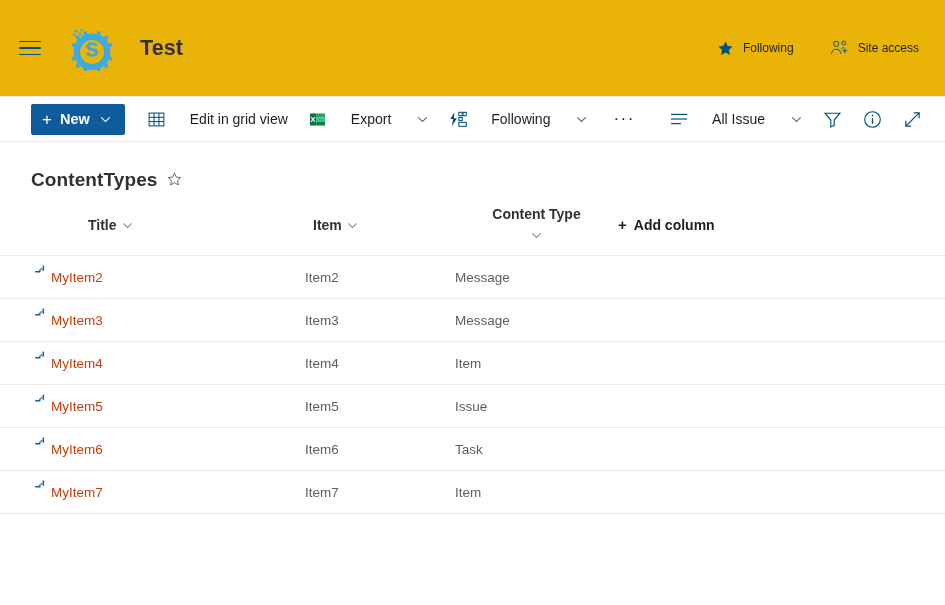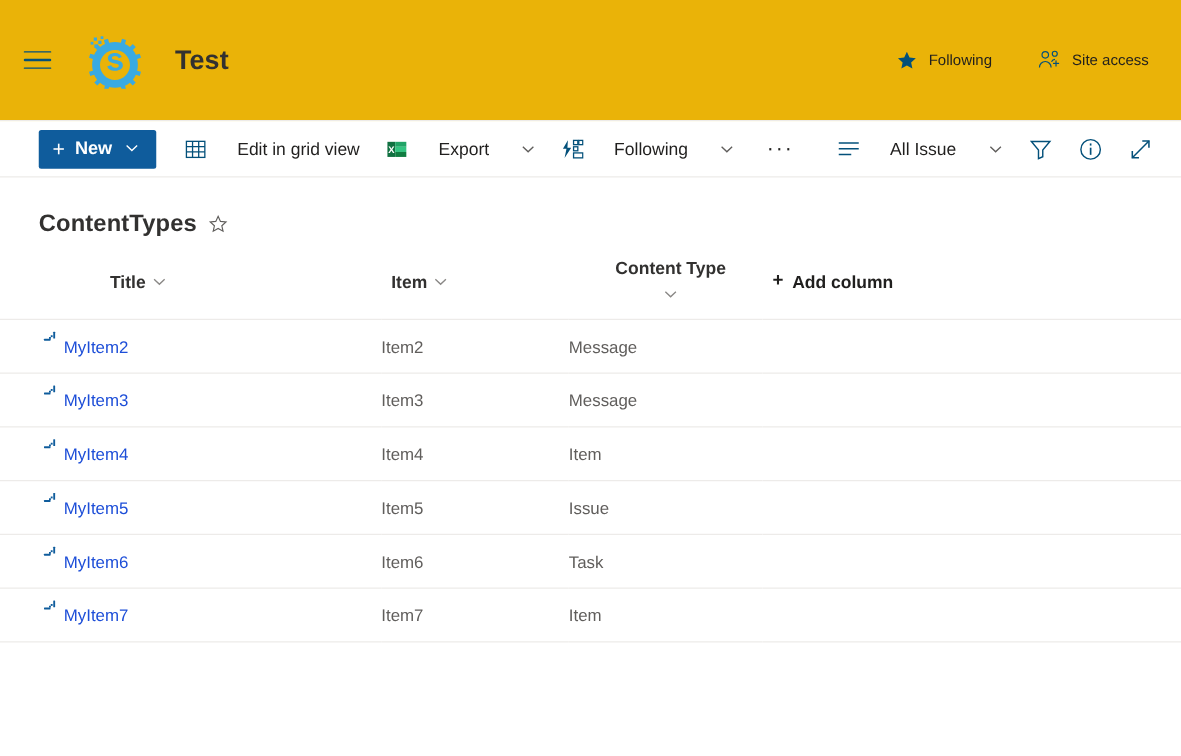--- a/index.html
+++ b/index.html
@@ -173,21 +173,21 @@
     padding-left: 33px;
     position: relative;
   }
   .row-glyph {
     width: 16px; height: 16px;
     flex: 0 0 auto;
     margin-right: 2px;
     position: relative;
     top: -5px;
   }
-  .title-text { color:#1d4ed8; font-size: 13.5px; cursor:pointer; }
+  .title-text { color:#c2410c; font-size: 13.5px; cursor:pointer; }
   .cell-pad-item  { padding-left: 8px; }
   .cell-pad-ctype { padding-left: 8px; }
 </style>
 </head>
 <body>
 
 <div class="page">
 
   <div class="site-header">
 

